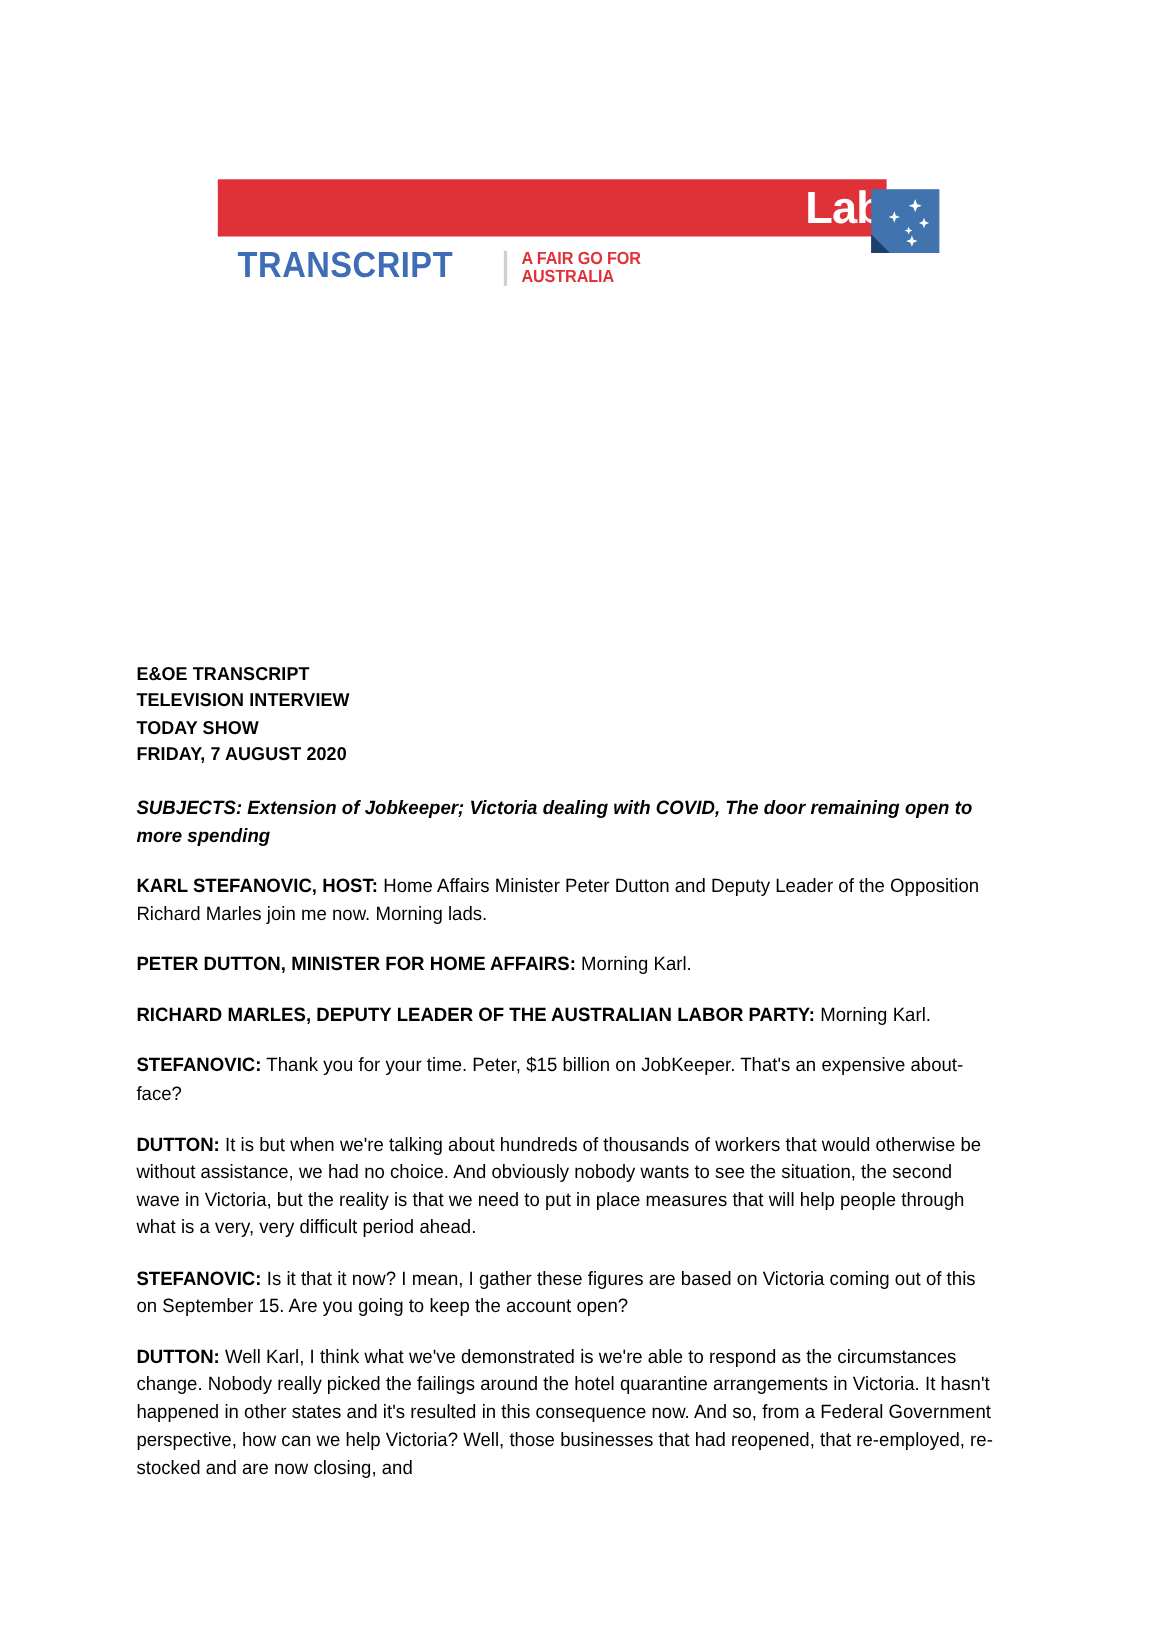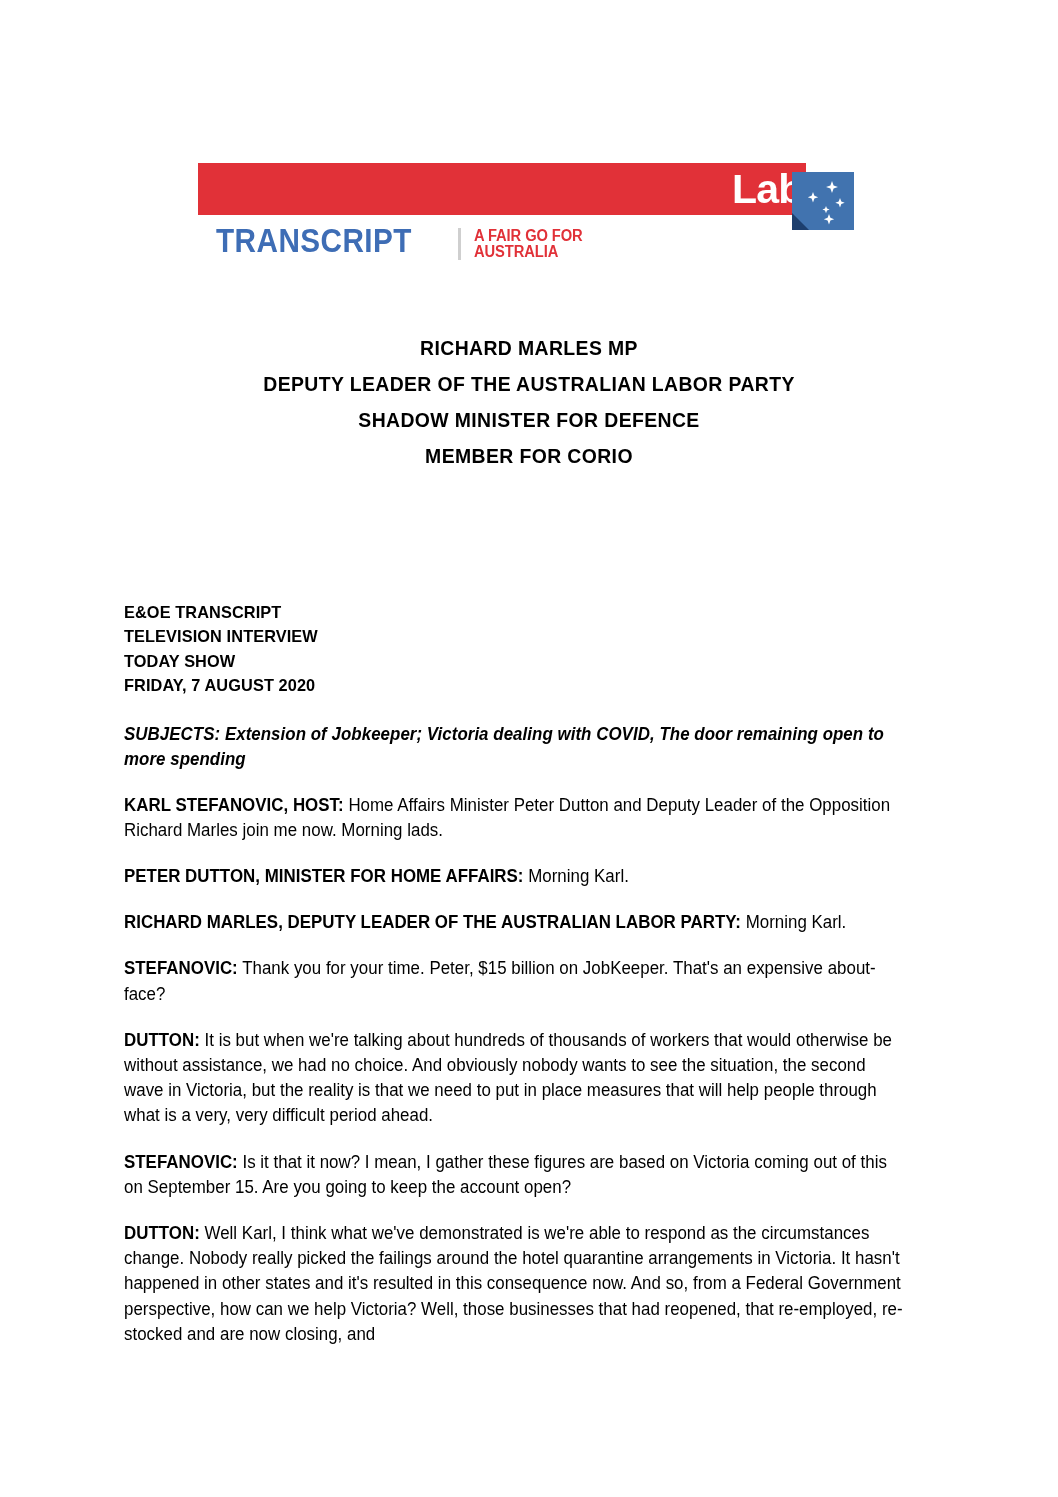--- a/index.html
+++ b/index.html
@@ -183,26 +183,20 @@
     <div class="logo-bottom">
       <div class="logo-transcript">TRANSCRIPT</div>
       <div class="logo-divider"></div>
       <div class="logo-tagline">
         <div>A FAIR GO FOR</div>
         <div>AUSTRALIA</div>
       </div>
     </div>
   </div>
 
-  <div class="title-block">
-    <div class="tline">RICHARD MARLES MP</div>
-    <div class="tline">DEPUTY LEADER OF THE AUSTRALIAN LABOR PARTY</div>
-    <div class="tline">SHADOW MINISTER FOR DEFENCE</div>
-    <div class="tline">MEMBER FOR CORIO</div>
-  </div>
 
   <div class="doc-body">
 
     <div>
       <div class="meta-line">E&amp;OE TRANSCRIPT</div>
       <div class="meta-line">TELEVISION INTERVIEW</div>
       <div class="meta-line">TODAY SHOW</div>
       <div class="meta-line">FRIDAY, 7 AUGUST 2020</div>
     </div>
 

